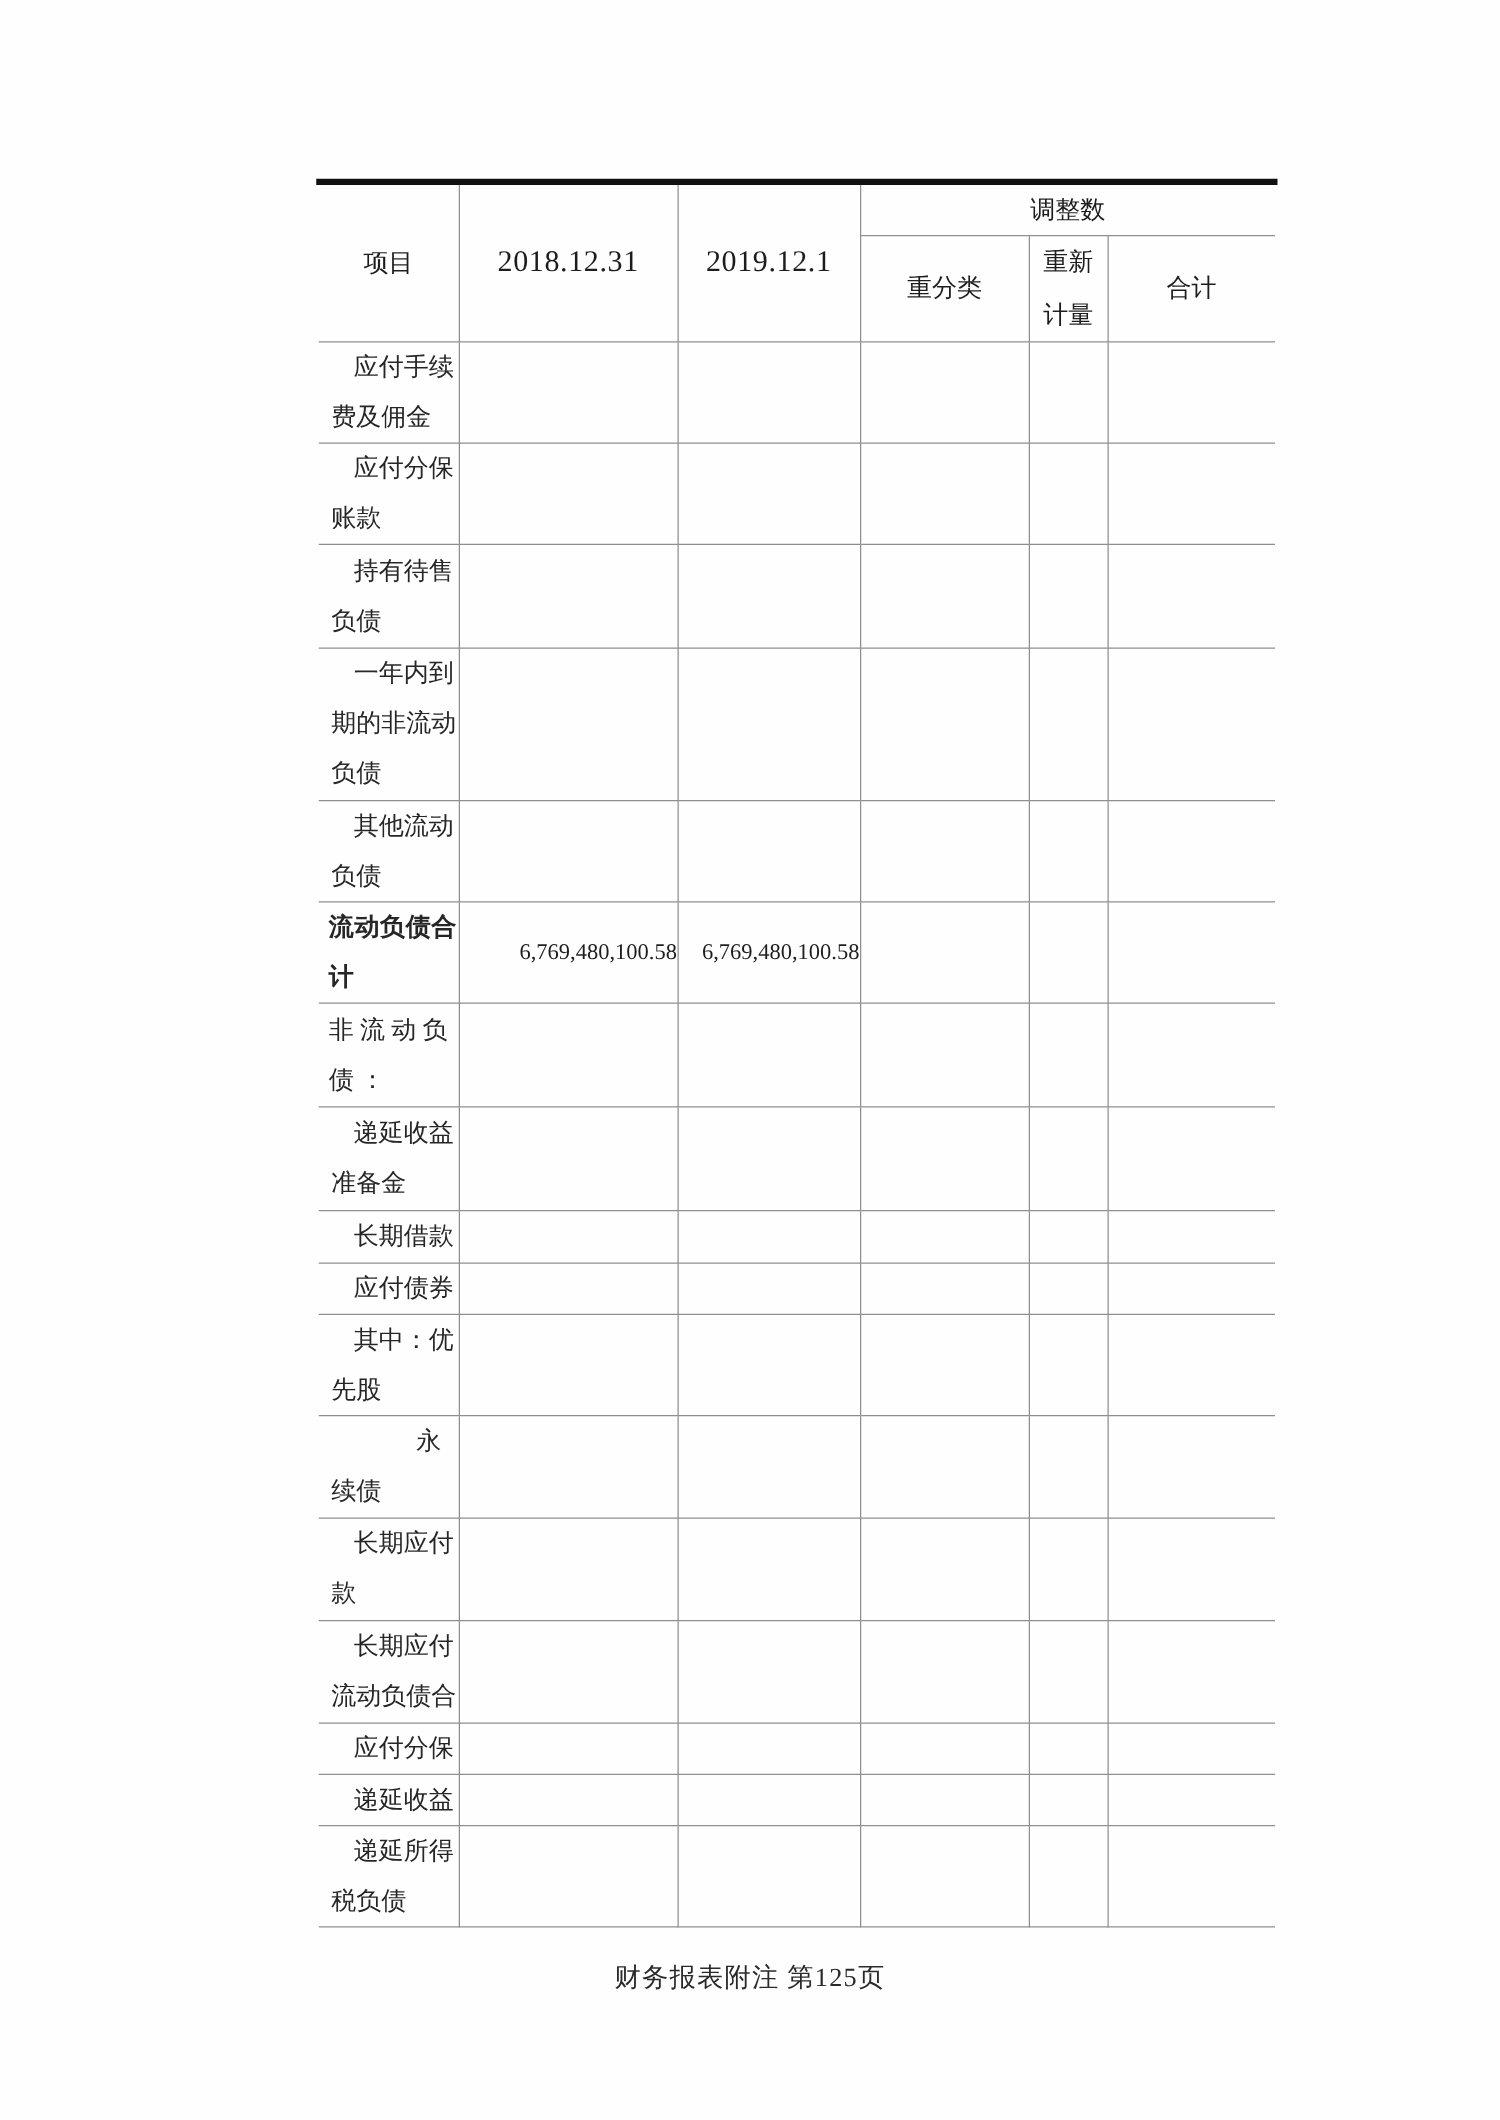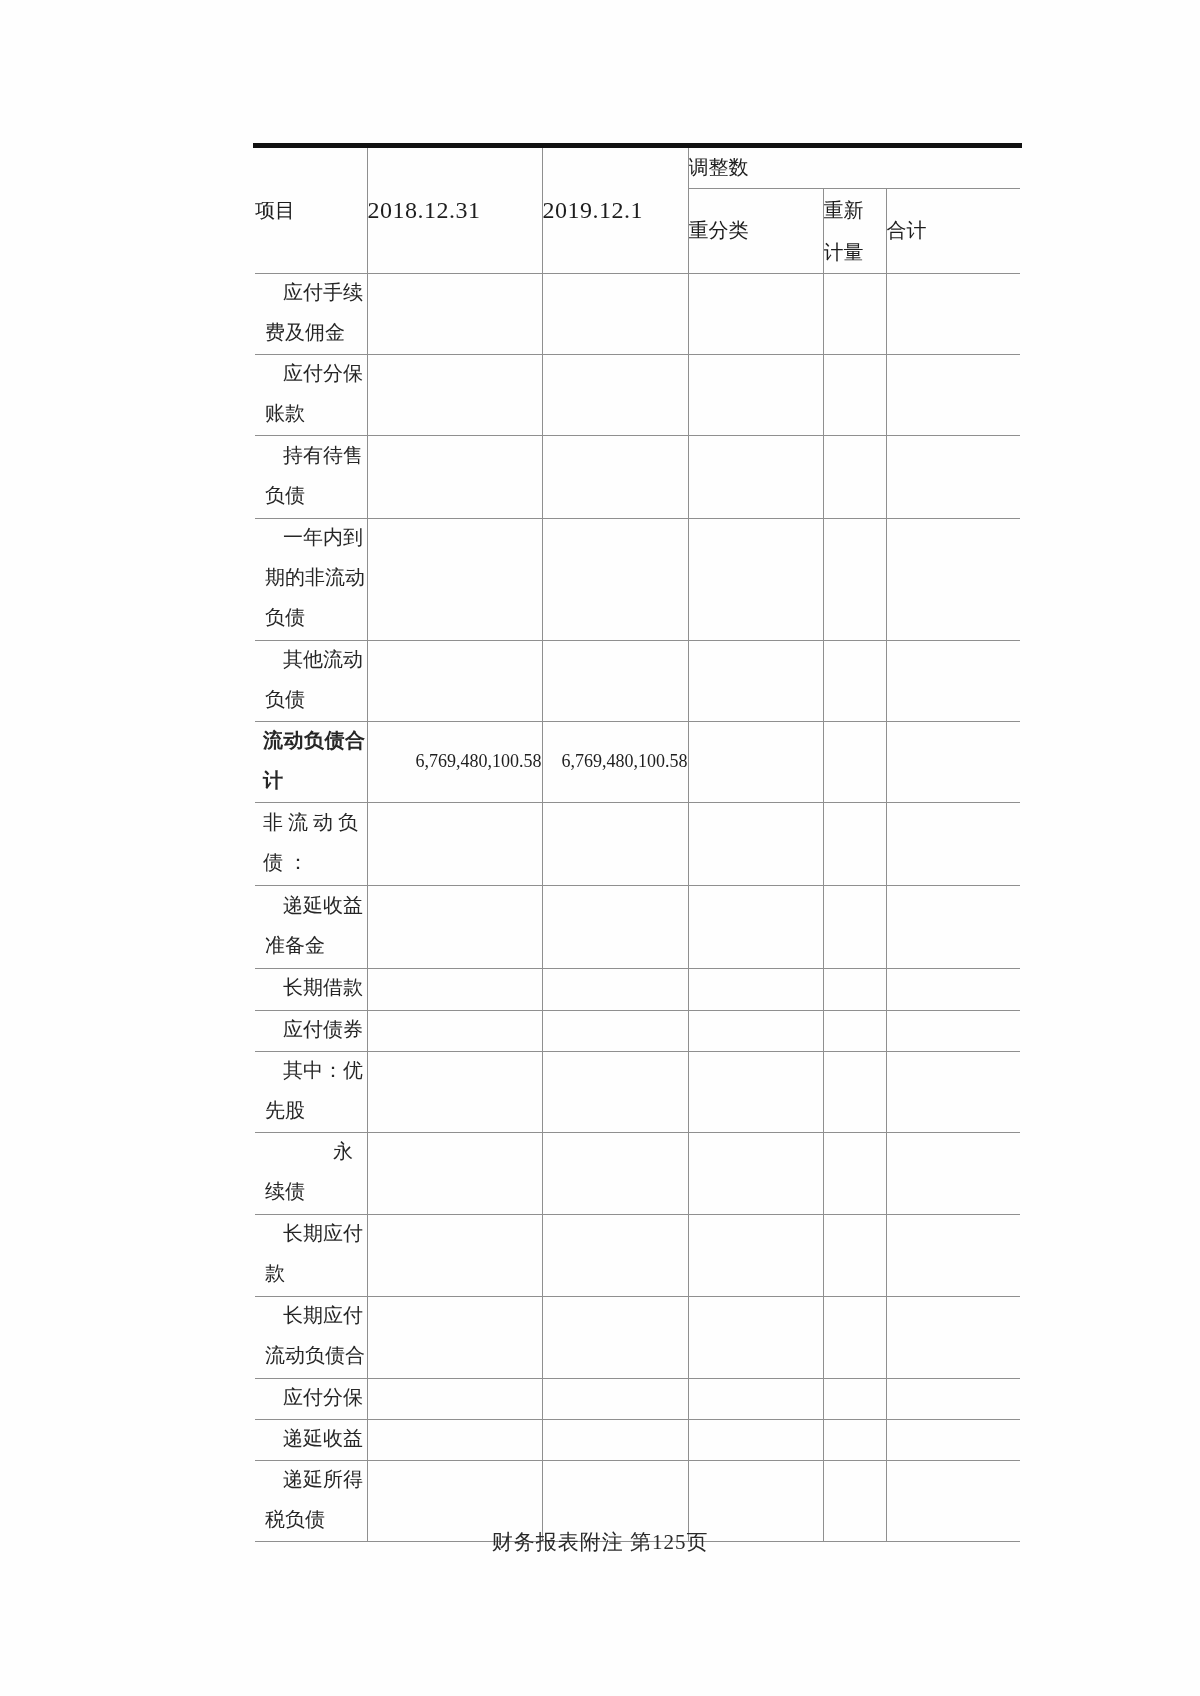--- a/index.html
+++ b/index.html
@@ -30,45 +30,45 @@
     vertical-align:middle;
     overflow:hidden;
   }
   table.fin .first { border-left:none; }
   table.fin .last  { border-right:none; }
   table.fin thead tr:first-child th { border-top:none; }
 
   
   thead tr.hr1 { height:40px; }
   thead tr.hr2 { height:85px; }
-  th.h { font-weight:bold; text-align:left; font-size:20px; color:#1d1d1d;margin-top:36px; }
+  th.h { font-weight:bold; text-align:center; font-size:20px; color:#1d1d1d;margin-top:36px; }
   th.date-h { font-size:24px; letter-spacing:0.5px; }
   th.sub .ln { line-height:42px; font-size:20px; }
 
   
-  th.label { text-align:left; font-size:20px; color:#262626;font-family:Liberation Mono, monospace; }
+  th.label { text-align:left; font-size:20px; color:#262626; }
   th.label .ln { line-height:40px; padding-left:10px; white-space:nowrap; }
   th.label.normal  .ln-first { padding-left:28px; }
   th.label.deep    .ln-first { padding-left:78px; }
   th.label.section .ln { letter-spacing:5px; padding-left:8px; }
   th.label.boldrow { font-weight:bold; }
   th.label.boldrow .ln { padding-left:8px; letter-spacing:0.5px; }
 
   
   td.val {
     font-size:18px;
     text-align:right;
     padding-right:14px;
     padding-top:20px;
     color:#1e1e1e;
     white-space:nowrap;
   }
 
   .footer {
-    position:absolute; left:0; top:1528px;
+    position:absolute; left:0; top:1568px;
     width:100%;
     text-align:center;
     font-size:21px;
     color:#2a2a2a;
     letter-spacing:1px;
   }
 </style>
 </head>
 <body>
 

